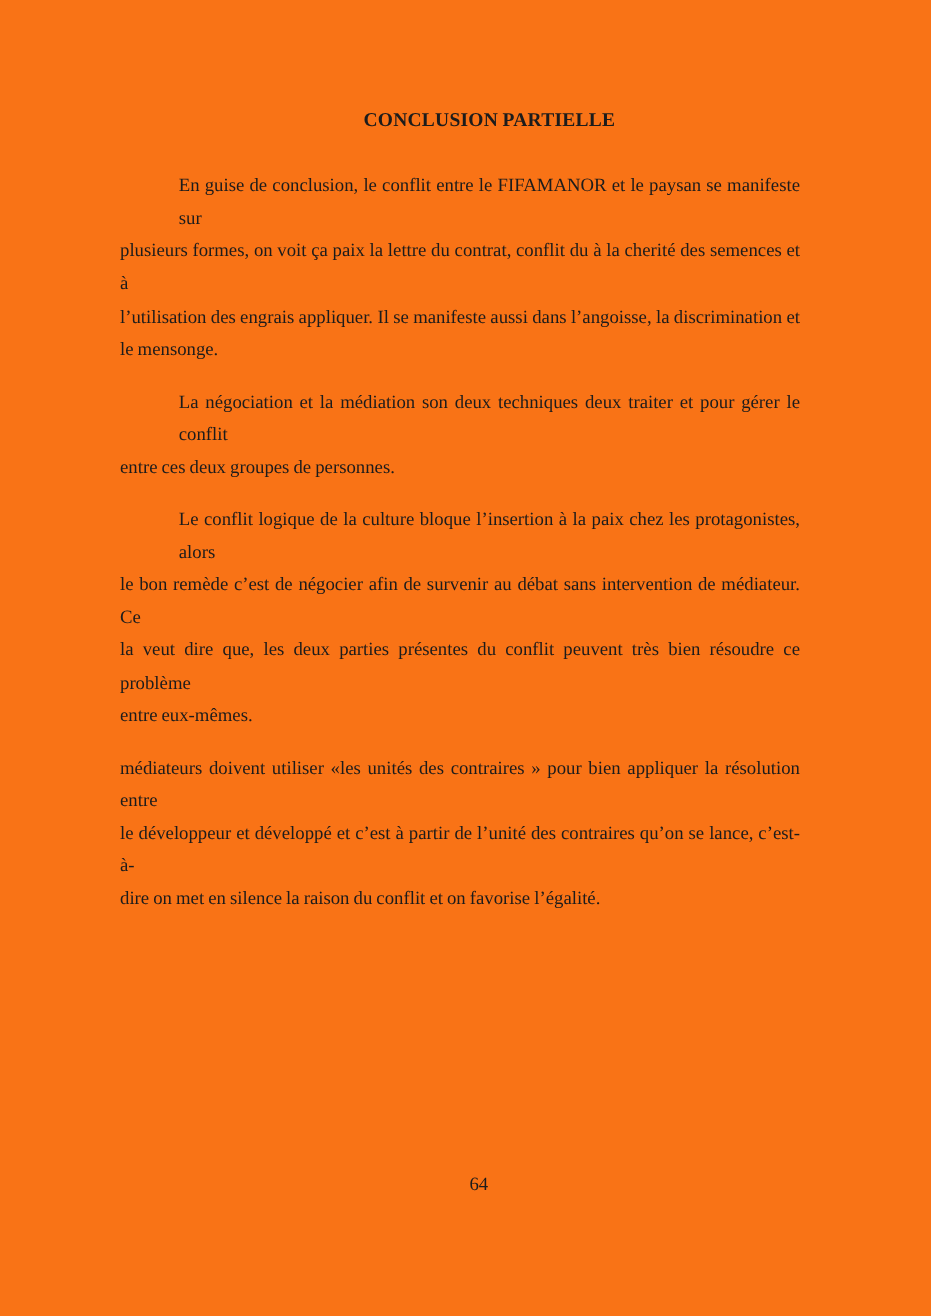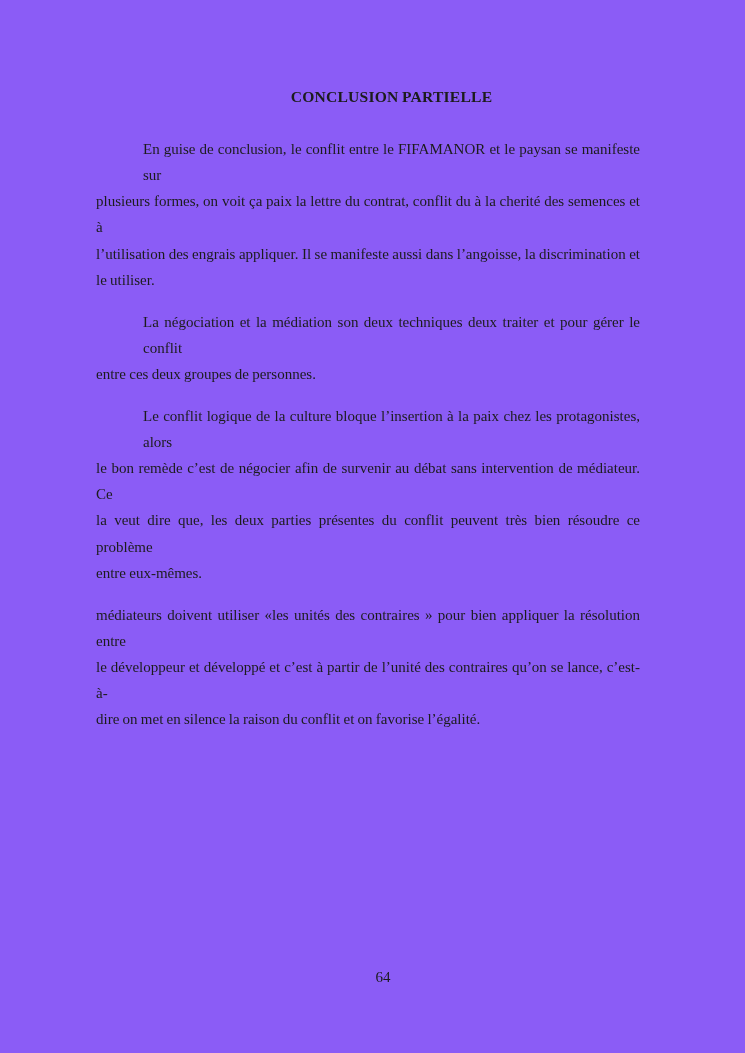--- a/index.html
+++ b/index.html
@@ -11,21 +11,21 @@
     height: 1053px;
     position: relative;
     background: #ffffff;
     font-family: "Liberation Serif", "DejaVu Serif", serif;
     color: #1c1c1c;
     overflow: hidden;
   }
   .sheet {
     position: absolute;
     inset: 0;
-    background: #8b5cf6;
+    background: #f97316;
   }
   .content {
     position: absolute;
     left: 80px;
     top: 84px;
     width: 576px;
     font-size: 15px;
     line-height: 26.1px;
     word-spacing: -0.5px;
   }
@@ -45,41 +45,41 @@
     white-space: nowrap;     
   }
   .line.just {
     white-space: normal;
     text-align-last: justify; 
   }
   .line.first-normal { padding-left: 47px; }
   .line.first-small  { padding-left: 31px; }
   .footer {
     position: absolute;
-    top: 969px;
+    top: 940px;
     left: 0;
     width: 745px;
     box-sizing: border-box;
     padding-left: 21px;      
     text-align: center;
     font-size: 15px;
   }
 </style>
 </head>
 <body style="color: rgb(28, 28, 28); background: rgb(255, 255, 255);">
 
 <div class="sheet">
   <div class="content">
     <div class="doc-title">CONCLUSION PARTIELLE</div>
     <div>
         <div class="paragraph">
           <div class="line just first-normal">En guise de conclusion, le conflit entre le FIFAMANOR et le paysan se manifeste sur</div>
           <div class="line just">plusieurs formes, on voit ça paix la lettre du contrat, conflit du à la cherité des semences et à</div>
           <div class="line just">l’utilisation des engrais appliquer. Il se manifeste aussi dans l’angoisse, la discrimination et</div>
-          <div class="line">le utiliser.</div>
+          <div class="line">le mensonge.</div>
         </div>
         <div class="paragraph">
           <div class="line just first-normal">La négociation et la médiation son deux techniques deux traiter et pour gérer le conflit</div>
           <div class="line">entre ces deux groupes de personnes.</div>
         </div>
         <div class="paragraph">
           <div class="line just first-normal">Le conflit logique de la culture bloque l’insertion à la paix chez les protagonistes, alors</div>
           <div class="line just">le bon remède c’est de négocier afin de survenir au débat sans intervention de médiateur.  Ce</div>
           <div class="line just">la veut dire que, les deux parties présentes du conflit peuvent très bien résoudre ce problème</div>
           <div class="line">entre eux-mêmes.</div>

